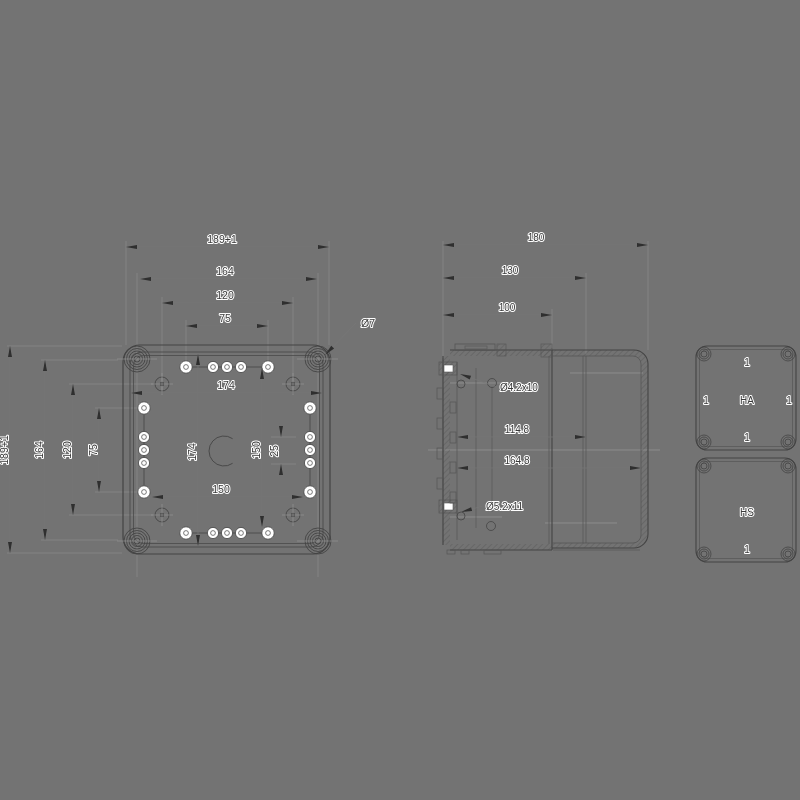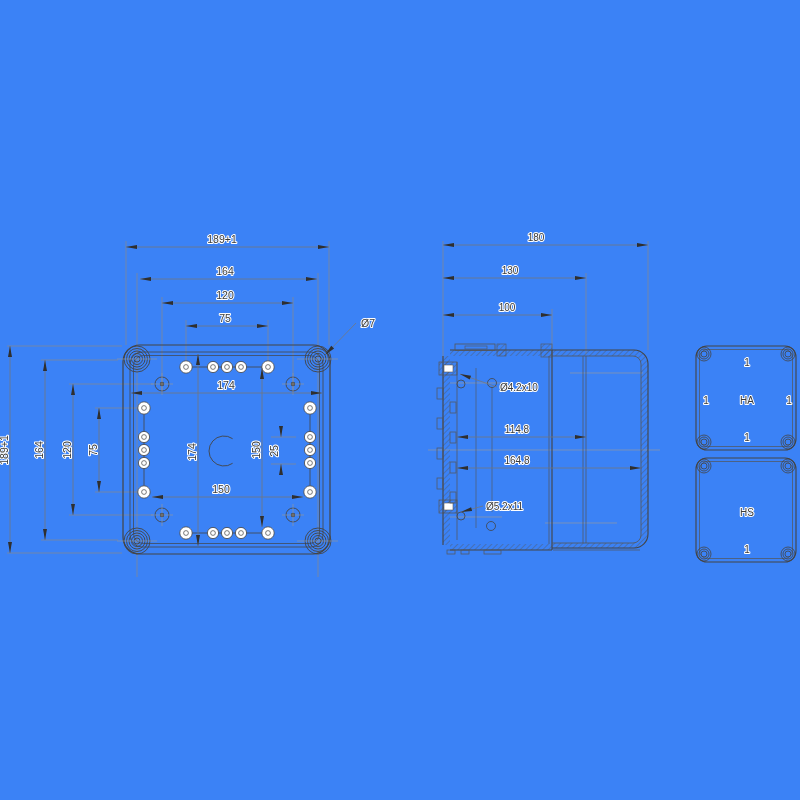--- a/index.html
+++ b/index.html
@@ -1,16 +1,16 @@
 <!DOCTYPE html>
 <html><head>
 <meta charset="utf-8">
 <style>
   html,body{margin:0;padding:0;background:#ffffff;}
-  .canvas{position:relative;width:800px;height:800px;background:#3b82f6;overflow:hidden;
+  .canvas{position:relative;width:800px;height:800px;background:#737373;overflow:hidden;
           font-family:"Liberation Sans", sans-serif;}
   svg{position:absolute;left:0;top:0;}
   text{font-family:"Liberation Sans", sans-serif;fill:#3a3a3a;
        paint-order:stroke;stroke:#ffffff;stroke-width:2px;stroke-linejoin:round;}
   .dimtxt{font-size:10.5px;}
   .sectxt{font-size:10px;}
   .lidtxt{font-size:10px;}
   .out{stroke:#444;fill:none;}
   .thin{stroke:#555;fill:none;}
   .dim{stroke:#777;fill:none;}

